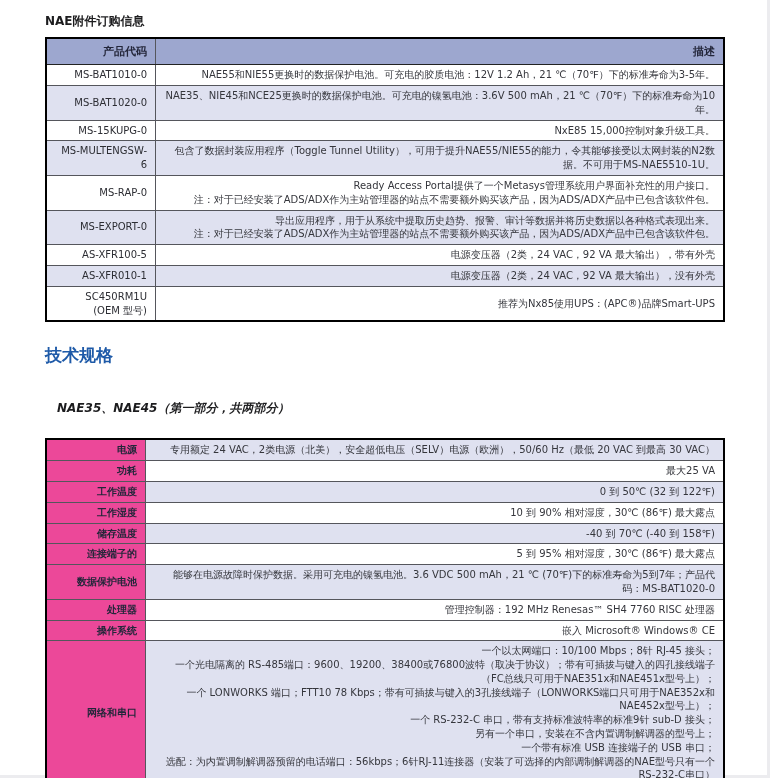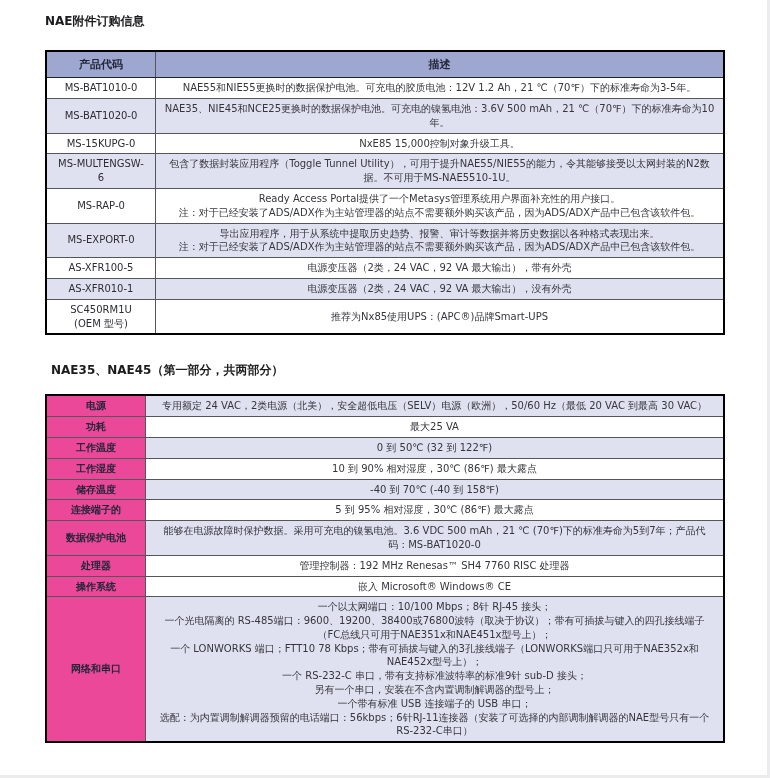--- a/index.html
+++ b/index.html
@@ -7,48 +7,48 @@
     width:770px;height:778px;overflow:hidden;
     font-family:"DejaVu Sans","Liberation Sans",sans-serif;
     color:#35363c;
   }
   .page{
     position:relative;width:770px;height:778px;background:#ffffff;
     box-shadow:inset -3px -3px 0 #ececef;
   }
   .doc-title{
     font-size:12px;font-weight:bold;color:#1c1c1e;
-    margin:0;padding:13px 0 20px 45px;
+    margin:0;padding:13px 0 7px 45px;
   }
   table.tbl{
     width:680px;margin-left:45px;border-collapse:collapse;
     border:2px solid #000;table-layout:fixed;
   }
   .tbl th,.tbl td{
     border:1px solid #55565c;
     padding:3px 8px;
     font-size:10px;line-height:1.38;
-    text-align:center;vertical-align:middle;
+    text-align:right;vertical-align:middle;
     word-break:break-word;
   }
   .tbl thead th{
     background:#9da7cf;color:#23263a;font-weight:bold;
     font-size:11px;padding:5px 8px;
     border-bottom:1.5px solid #222;
   }
   .col-code{width:92px;}
   .tbl-ordering td.code-cell{font-size:10px;color:#2c2d33;}
   .tbl-ordering tr.alt td{background:#dfe1f0;}
   .sec-heading{
     margin:0;padding:22px 0 0 45px;
     font-size:17px;font-weight:bold;color:#1e5aa8;
   }
   .sec-subtitle{
-    margin:6px;padding:21px 0 9px 45px;
-    font-size:12px;font-weight:bold;color:#1c1c1e;
+    margin:12px;padding:21px 0 9px 45px;
+    font-size:12px;font-weight:bold;color:#1c1c1e;font-style:italic;
   }
   .tbl-spec td.label-cell{
     background:#ec4899;font-weight:bold;color:#23263a;width:82px;
   }
   .tbl-spec tr.alt td.value-cell{background:#dfe1f0;}
   .cell-line{min-height:13px;}
 </style>
 </head>
 <body>
 
@@ -135,20 +135,21 @@
             <div class="cell-line">SC450RM1U</div>
             <div class="cell-line">(OEM 型号)</div>
           </td>
           <td>
             <div class="cell-line">推荐为Nx85使用UPS：(APC®)品牌Smart-UPS</div>
           </td>
         </tr>
       </tbody>
   </table>
 
+  <h2 class="sec-heading">技术规格</h2>
 
   <h3 class="sec-subtitle">NAE35、NAE45（第一部分，共两部分）</h3>
 
   <table class="tbl tbl-spec">
     <tbody id="spec-body">
         <tr class="alt">
           <td class="label-cell">电源</td>
           <td class="value-cell">
             <div class="cell-line">专用额定 24 VAC，2类电源（北美），安全超低电压（SELV）电源（欧洲），50/60 Hz（最低 20 VAC 到最高 30 VAC）</div>
           </td>

